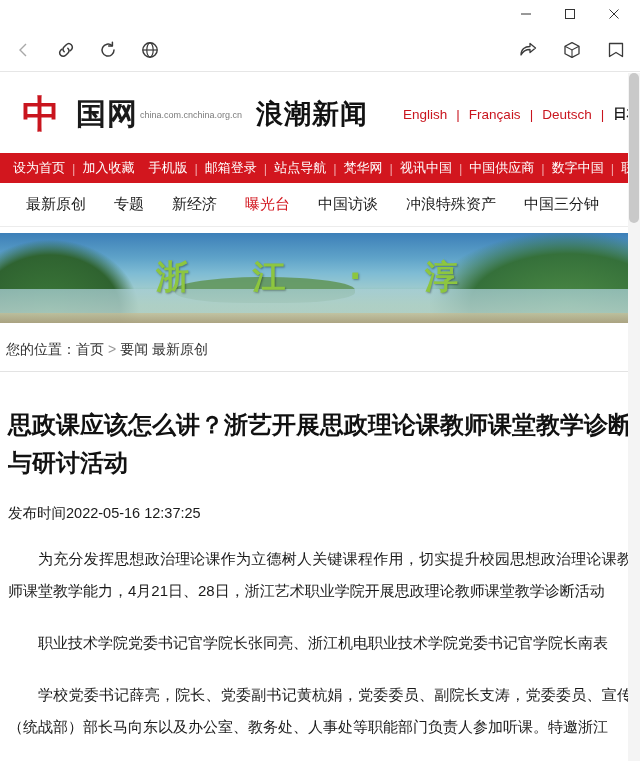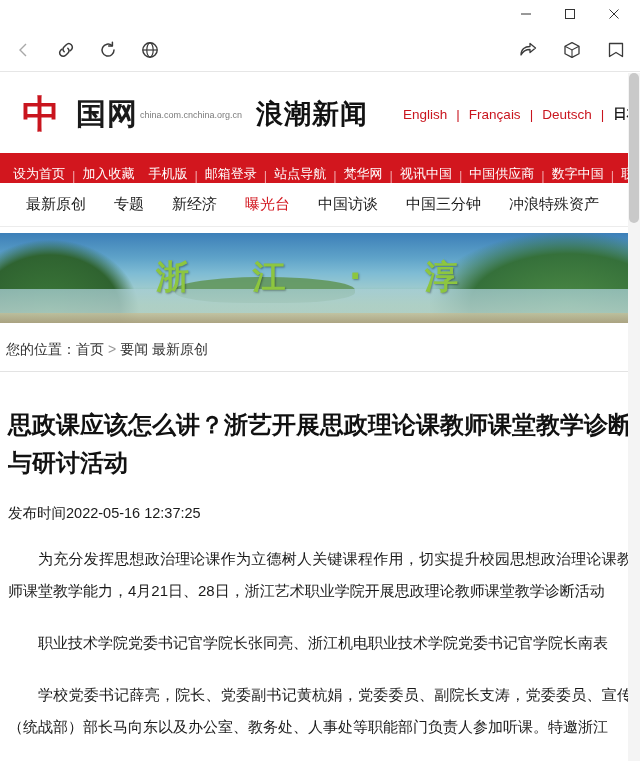--- a/index.html
+++ b/index.html
@@ -129,21 +129,21 @@
   }
   .lang-bar .sep { color: #c9151e; }
   .lang-bar .jp { color: #1a1a1a; font-weight: bold; }
 
   
   .red-nav {
     background: #d2161e;
     color: #fff;
     height: 30px;
     display: flex;
-    align-items: flex-end;
+    align-items: center;
     padding: 0 6px;
     font-size: 13px;
     white-space: nowrap;
     overflow: hidden;
   }
   .red-nav a {
     color: #fff;
     text-decoration: none;
     padding: 0 7px;
   }
@@ -386,22 +386,22 @@
         <span class="sep">|</span>
       <a>联系</a>
     </div>
 
     <div class="chan-nav">
       <a>最新原创</a>
       <a>专题</a>
       <a>新经济</a>
       <a class="hl">曝光台</a>
       <a>中国访谈</a>
+      <a>冲浪特殊资产</a>
       <a>中国三分钟</a>
-      <a>冲浪特殊资产</a>
     </div>
 
     <div class="banner">
       <div class="hill-left"></div>
       <div class="hill-right"></div>
       <div class="island"></div>
       <div class="water"></div>
       <div class="sand"></div>
       <div class="banner-text">浙 江 · 淳</div>
     </div>

